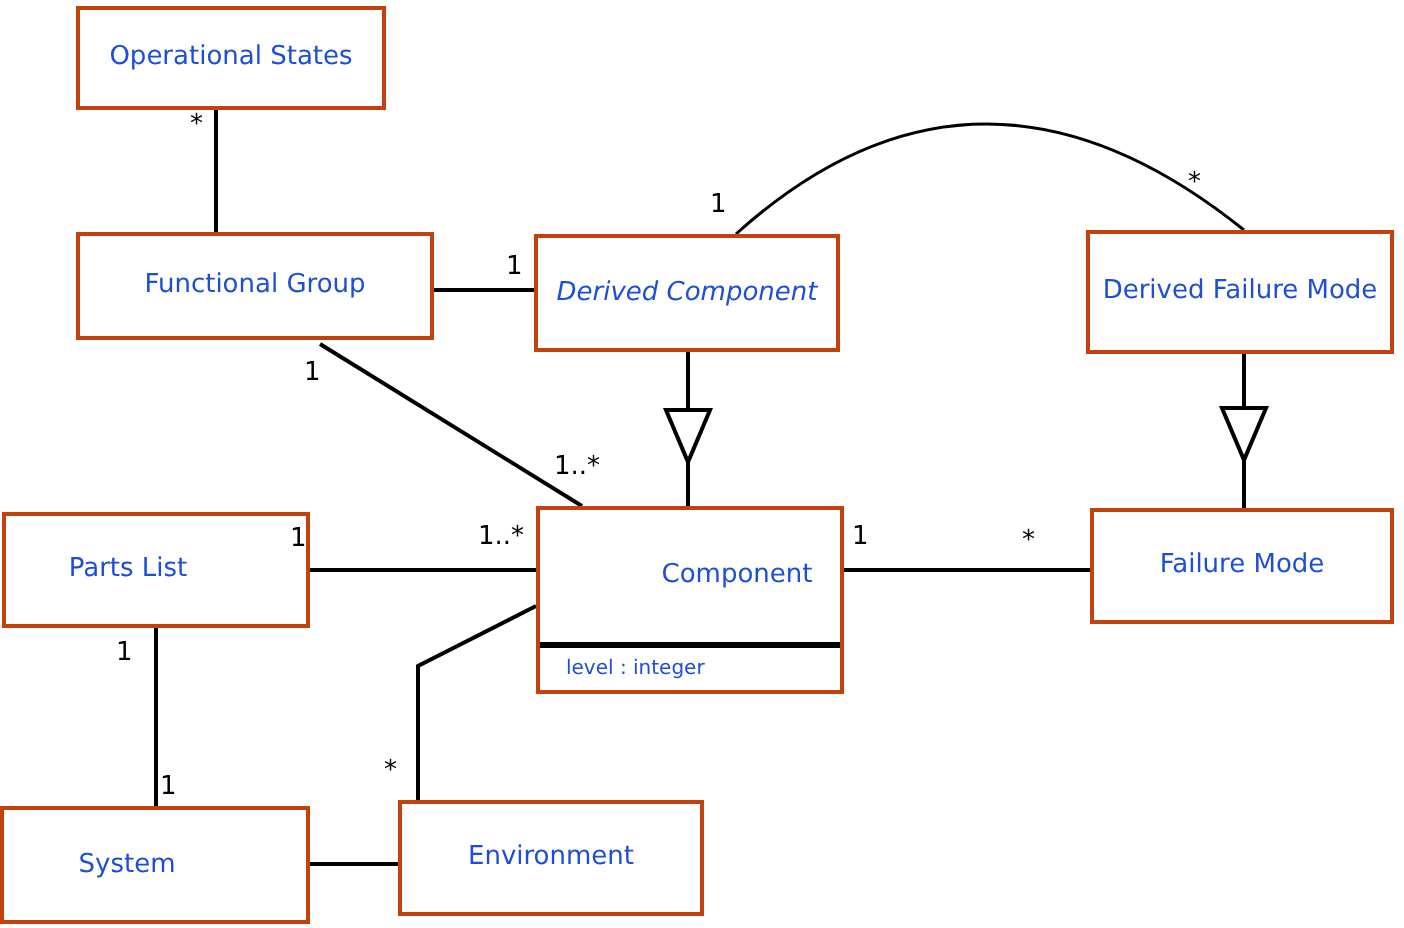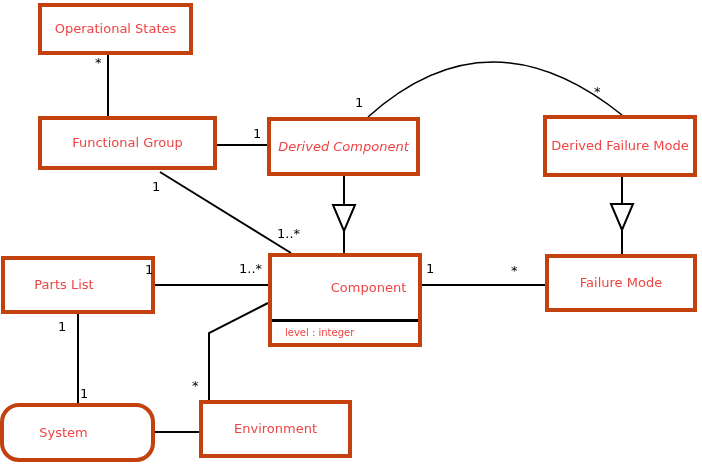--- a/index.html
+++ b/index.html
@@ -13,27 +13,27 @@
   }
   svg.edges {
     position: absolute;
     left: 0; top: 0;
     width: 702px; height: 464px;
     z-index: 0;
   }
   .uml-box {
     position: absolute;
     box-sizing: border-box;
-    border: 4px solid #c2410c;
+    border: 2px solid #c2410c;
     background: #ffffff;
     display: flex;
     align-items: center;
     justify-content: center;
     font-size: 13px;
-    color: #ef4444;
+    color: #1d4ed8;
     text-align: center;
     z-index: 1;
     line-height: 1.2;
   }
   .uml-box.two-compartments {
     flex-direction: column;
     align-items: stretch;
     justify-content: flex-start;
     padding: 0;
   }
@@ -105,21 +105,21 @@
     <div class="compartment-name">
       <span>Component</span>
     </div>
     <div class="compartment-attrs">level : integer</div>
   </div>
 
   <div class="uml-box" style="left:545px; top:254px; width:152px; height:58px;">
     <span>Failure Mode</span>
   </div>
 
-  <div class="uml-box" style="left:0px; top:403px; width:155px; height:59px;border-radius:19px;">
+  <div class="uml-box" style="left:0px; top:403px; width:155px; height:59px;">
     <span class="shift-left">System</span>
   </div>
 
   <div class="uml-box" style="left:199px; top:400px; width:153px; height:58px;text-align:right;">
     <span>Environment</span>
   </div>
 
   <span class="mult" style="left:95px; top:56px;">*</span>
   <span class="mult" style="left:253px; top:127px;">1</span>
   <span class="mult" style="left:152px; top:180px;">1</span>

